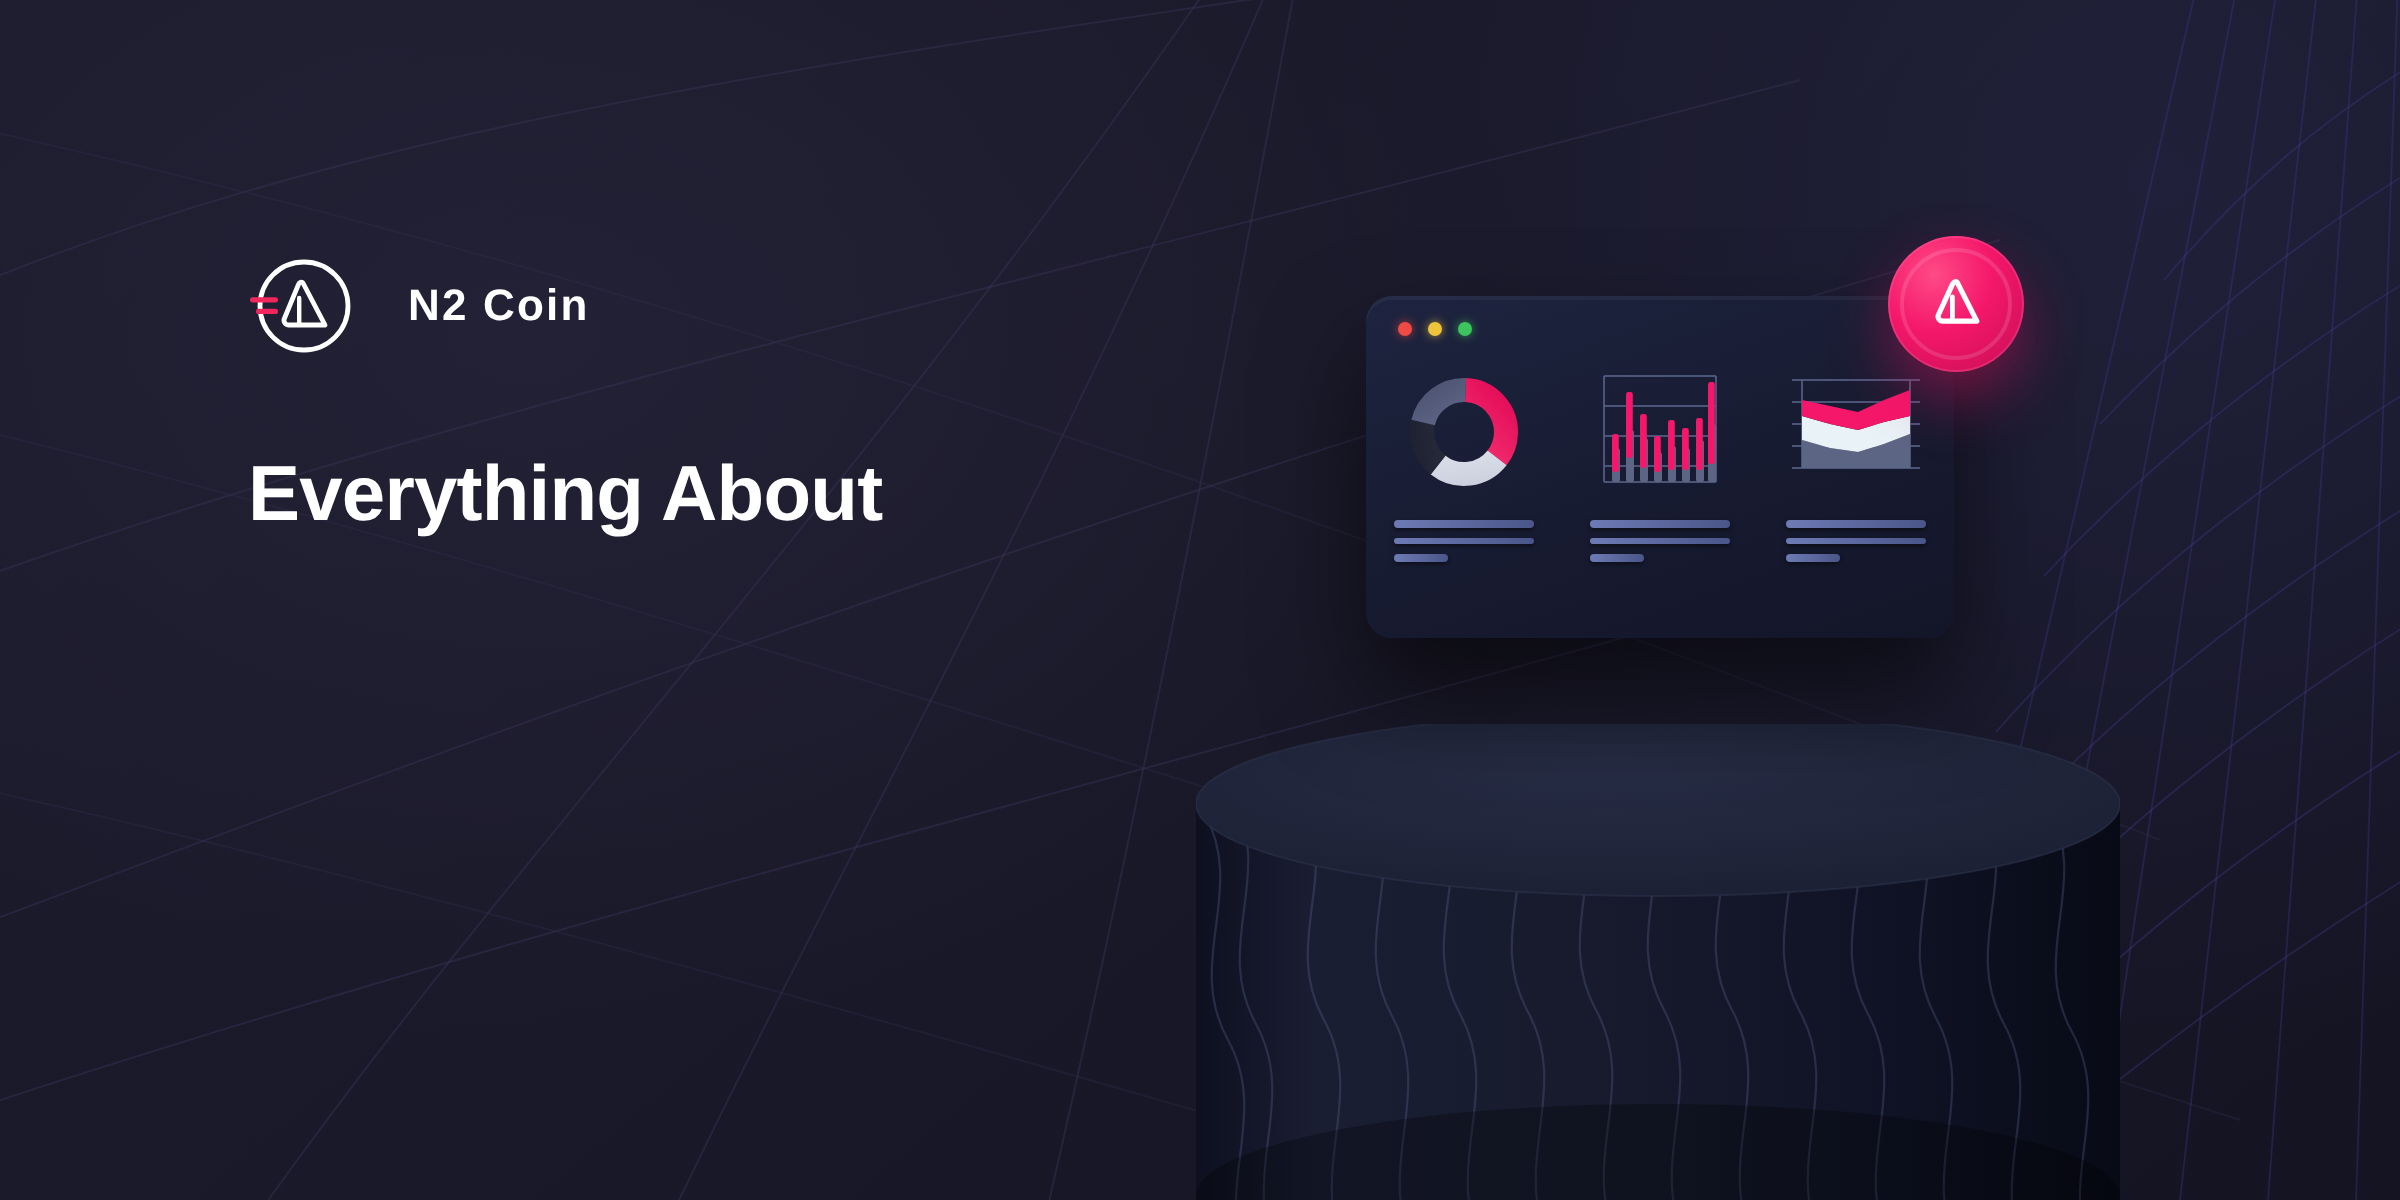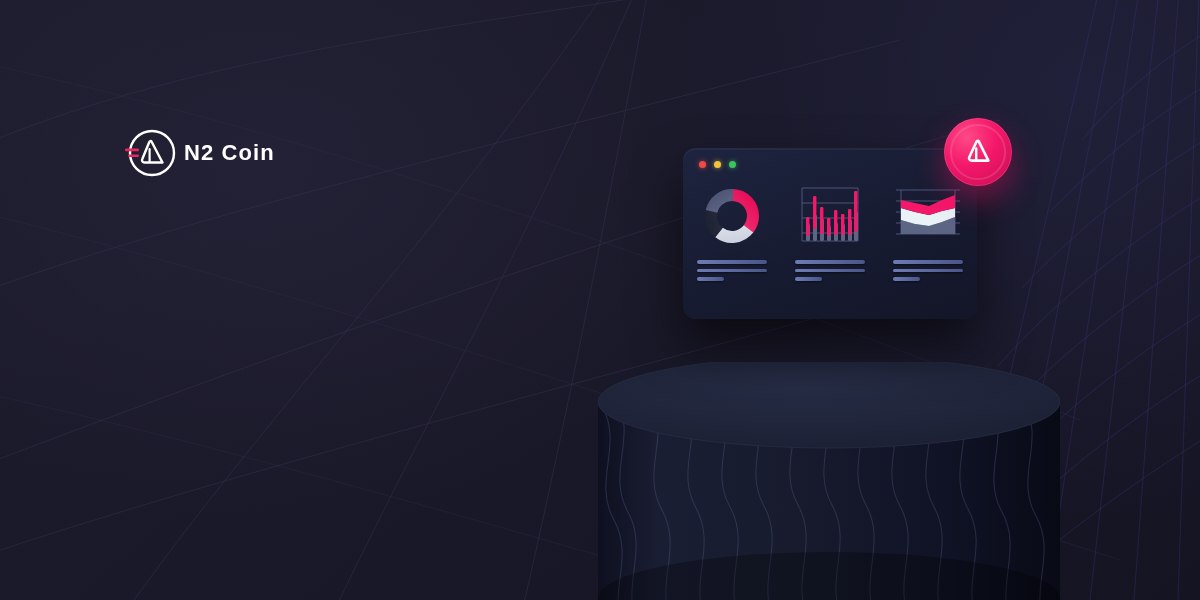--- a/index.html
+++ b/index.html
@@ -17,21 +17,21 @@
     background:
       radial-gradient(ellipse 700px 500px at 22% 28%, #232135 0%, rgba(27,26,43,0) 70%),
       radial-gradient(ellipse 600px 600px at 90% 15%, #20203a 0%, rgba(27,26,43,0) 72%),
       linear-gradient(140deg,#1d1c2e 0%, #1a1929 45%, #151423 100%);
   }
   .bg-svg { position:absolute; inset:0; width:1200px; height:600px; }
 
   
   .logo-lockup {
     position:absolute; left:124px; top:127px;
-    display:flex; align-items:center; gap:8px;
+    display:flex; align-items:center; gap:28px;
   }
   .logo-mark { position:relative; width:52px; height:52px; }
   .logo-mark svg { display:block; }
   .logo-word {
     color:#ffffff; font-size:22px; font-weight:bold;
     letter-spacing:1.1px; white-space:nowrap;
   }
 
   
   .headline {
@@ -189,20 +189,21 @@
       <path d="M25.6,22 L25.6,34.2" fill="none" stroke="#ffffff" stroke-width="2.2" stroke-linecap="round"></path>
 
       <rect x="1" y="21.6" width="14" height="2.6" rx="1.3" fill="#f0265c"></rect>
       <rect x="4" y="27.4" width="11" height="2.6" rx="1.3" fill="#f0265c"></rect>
     </svg>
   </span>
   <span class="logo-word">N2 Coin</span>
 </div>
 
 <div class="headline">
+  <div class="ln">Everything About</div>
 </div>
 
 <div class="dash-card">
   <div class="dots">
     <span class="dot r"></span>
     <span class="dot y"></span>
     <span class="dot g"></span>
   </div>
 
   <div class="panels">

